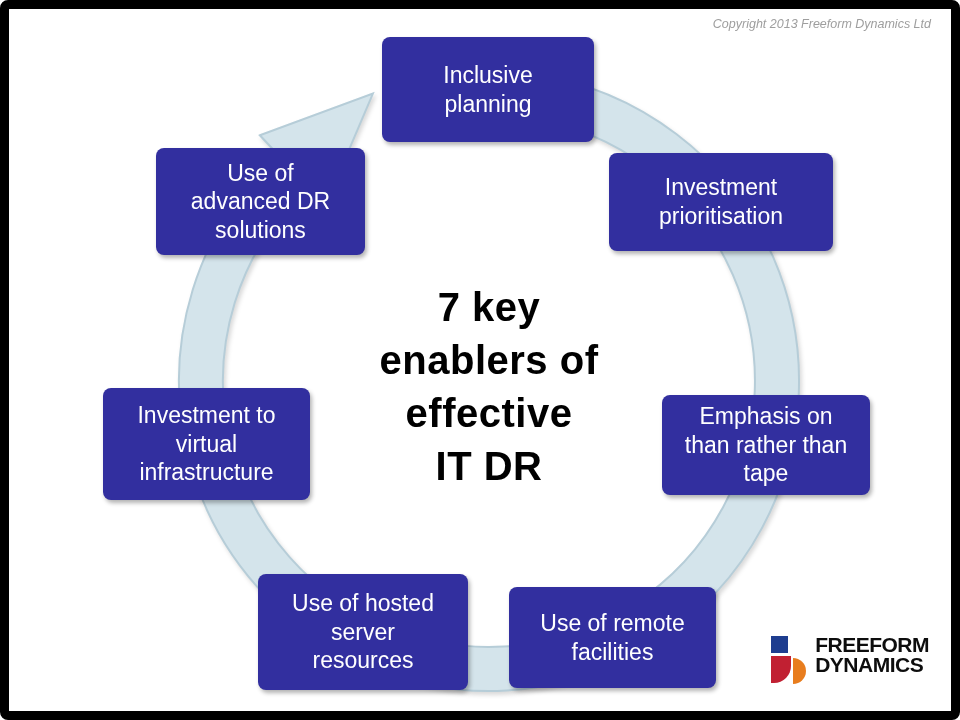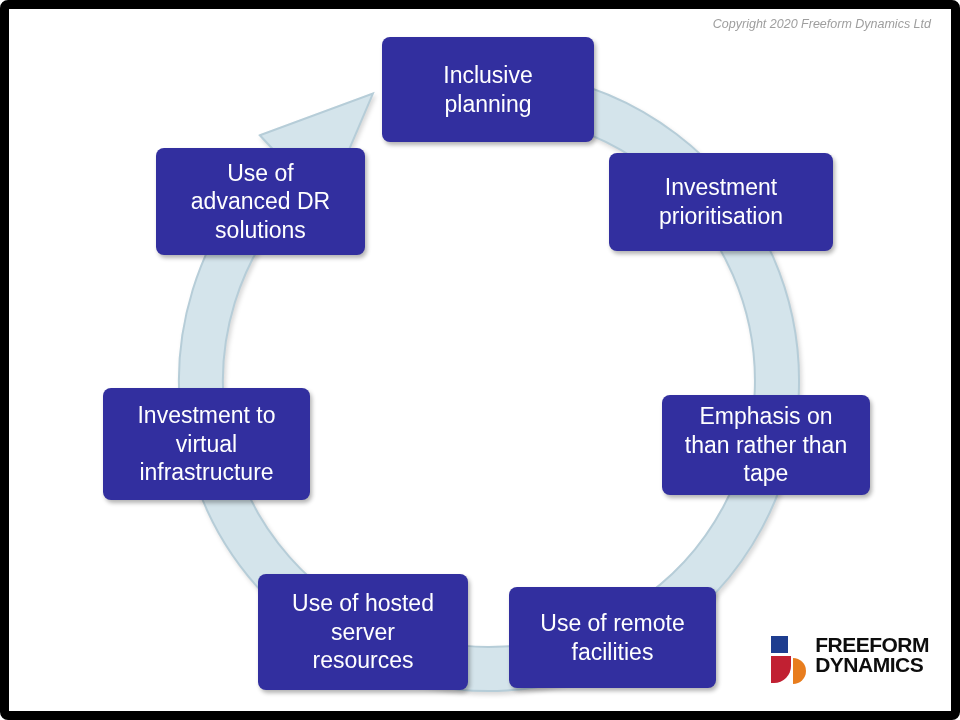--- a/index.html
+++ b/index.html
@@ -80,21 +80,21 @@
     line-height: 0.96;
     color: #0d0d0d;
     letter-spacing: -0.5px;
   }
 </style>
 </head>
 <body>
 
 <div class="slide">
 
-  <div class="copyright">Copyright 2020 Freeform Dynamics Ltd</div>
+  <div class="copyright">Copyright 2013 Freeform Dynamics Ltd</div>
 
   <svg class="ring-svg" width="960" height="720" viewBox="0 0 960 720">
     <path d="M384.2 77.2 A310 310 0 1 1 253.3 160.6 L285.4 190.6 A266 266 0 1 0 397.8 119.0 Z" fill="#d4e4eb" stroke="#b6cdd8" stroke-width="2"></path>
     <path d="M250.9 126.3 L363.9 84.6 L316.3 196.5 Z" fill="#d4e4eb" stroke="#b6cdd8" stroke-width="2"></path>
   </svg>
 
   <div class="cycle-box b1">Inclusive
 planning</div>
 
   <div class="cycle-box b2">Investment
@@ -112,20 +112,24 @@
 resources</div>
 
   <div class="cycle-box b6">Investment to
 virtual
 infrastructure</div>
 
   <div class="cycle-box b7">Use of
 advanced DR
 solutions</div>
 
+  <div class="center-title">7 key
+enablers of
+effective
+IT DR</div>
 
   <div class="logo">
     <svg width="38" height="50" viewBox="0 0 38 50">
       <rect x="1" y="1" width="17" height="17" fill="#1e3d8f"></rect>
       <path d="M1 21 H21 V31 A17 17 0 0 1 4 48 H1 Z" fill="#c12032"></path>
       <path d="M23 23 A13 13 0 0 1 23 49 Z" fill="#e87d1e"></path>
     </svg>
     <div class="logo-text">
       <div>FREEFORM</div>
       <div>DYNAMICS</div>

